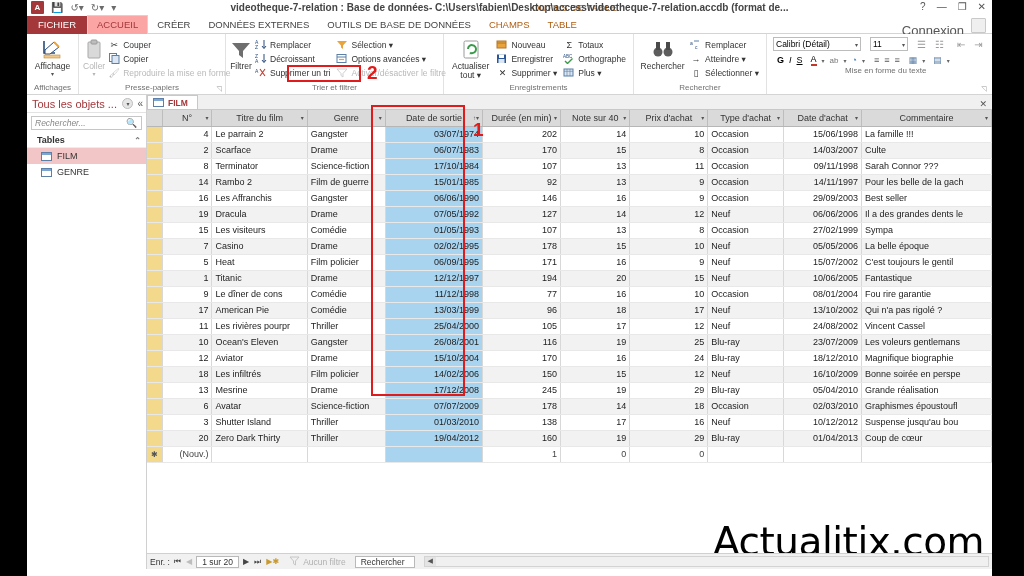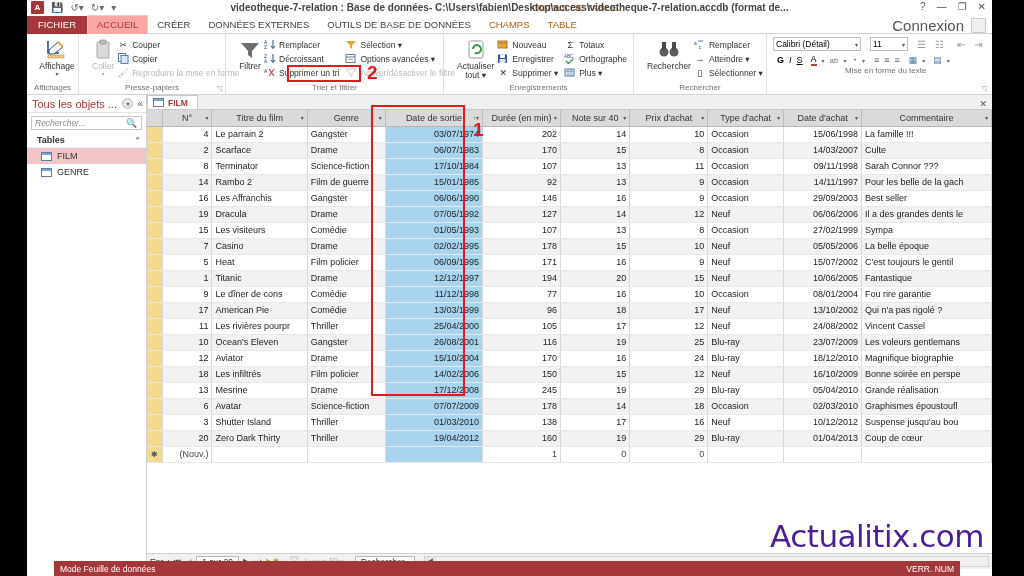--- a/index.html
+++ b/index.html
@@ -41,35 +41,35 @@
 
   
   .tabstrip { position:relative; height:17px; background:#fff; border-bottom:1px solid #d4d4d4; }
   .tabs { display:flex; align-items:flex-end; height:17px; font-size:9.5px; }
   .tab { padding:2px 9px 2px 9px; color:#444; line-height:14px; white-space:nowrap; }
   .tab.file { background:#a4373a; color:#fff; font-weight:normal; padding:2px 11px; }
   .tab.active { background:#fca5a5; color:#a4373a; border:1px solid #d4d4d4; border-bottom:1px solid #fff;
                 position:relative; top:1px; }
   .tab.ctx { color:#b05c10; }
   .ctx-band { position:absolute; left:498px; top:0; width:140px; height:17px; background:#fdf3d9; z-index:-1;}
-  .connexion { position:absolute; right:28px; top:0; font-size:15px; color:#555; }
+  .connexion { position:absolute; right:28px; top:6px; font-size:13px; color:#555; }
   .conn-ico { position:absolute; right:6px; top:1px; width:15px; height:15px;
               border:1px solid #c9c9c9; background:#efefef; border-radius:1px;}
 
   
   .ribbon { position:relative; height:61px; background:#fff; border-bottom:1px solid #d4d4d4;
             display:flex; align-items:stretch; }
   .rgroup { position:relative; display:flex; flex-direction:column; padding:1px 4px 0 4px;
             border-right:1px solid #e2e2e2; }
   .rgroup-body { display:flex; flex:1; align-items:flex-start; gap:2px; padding-top:2px; }
   .rgroup-title { text-align:center; font-size:8px; color:#707070; padding-bottom:1px; height:11px; }
   .rgroup .dlg { position:absolute; right:3px; bottom:1px; font-size:7px; color:#999; }
 
   .bigbtn { display:flex; flex-direction:column; align-items:center; justify-content:flex-start;
-            width:46px; padding-top:1px;margin-left:9px; }
+            width:46px; padding-top:1px; }
   .bigbtn .gi { height:24px; display:flex; align-items:center; justify-content:center; }
   .bigbtn .lb { font-size:8.5px; color:#333; text-align:center; line-height:9px; }
   .bigbtn .car { font-size:6px; color:#555; line-height:6px; }
   .bigbtn.dim .lb, .bigbtn.dim .car { color:#b5b5b5; }
 
   .smallcol { display:flex; flex-direction:column; gap:1px; padding-top:1px; }
   .smallbtn { display:flex; align-items:center; gap:3px; font-size:8.5px; color:#333;
               height:13px; padding:0 3px 0 1px; white-space:nowrap; }
   .smallbtn .si { width:12px; height:12px; display:flex; align-items:center; justify-content:center;
                   font-size:9px; }
@@ -135,21 +135,21 @@
   td.datecol { background:#a8d4f0 !important; text-align:right; }
   tr.newrow td { color:#444; }
   tr.newrow td.rnum { background:#f3d98b; text-align:center; font-size:8px; color:#555; line-height:15px;}
 
   
   .hl-col { position:absolute; left:224px; top:10px; width:94px; height:291px;
             border:2px solid #e01b1b; z-index:30; pointer-events:none; }
   .callout1 { position:absolute; left:326px; top:24px; font-size:19px; font-weight:bold;
               color:#e01b1b; z-index:31; }
 
-  .watermark { position:absolute; right:8px; bottom:15px; font-size:31px; color:#4c1d95;
+  .watermark { position:absolute; right:8px; bottom:5px; font-size:39px; color:#000000;
                font-family:"DejaVu Sans", sans-serif; letter-spacing:-.5px; }
 
   
   .recbar { position:absolute; left:0; right:0; bottom:0; height:16px; background:#f1f1f1;
             border-top:1px solid #d0d0d0; display:flex; align-items:center; gap:3px;
             padding:0 3px; font-size:8.5px; color:#333; }
   .recbar .nv { font-size:8px; color:#444; padding:0 1px; }
   .recbar .nv.dim { color:#bdbdbd; }
   .recbox { border:1px solid #b9b9b9; background:#fff; padding:0 5px; height:12px; line-height:11px; }
   .filt { color:#b0b0b0; display:flex; align-items:center; gap:3px; margin-left:6px; }
@@ -850,21 +850,15 @@
           </span>
           <span class="srchbox">Rechercher</span>
           <span class="hscroll">
             <span class="lt">◀</span>
             <span class="thumb"></span>
           </span>
         </div>
       </div>
     </div>
 
-    <div class="statusbar">
-      <span>Mode Feuille de données</span>
-      <span class="sb-right">
-        <span>VERR. NUM</span>
-      </span>
-    </div>
 
   </div>
 </div>
 
 </body></html>

